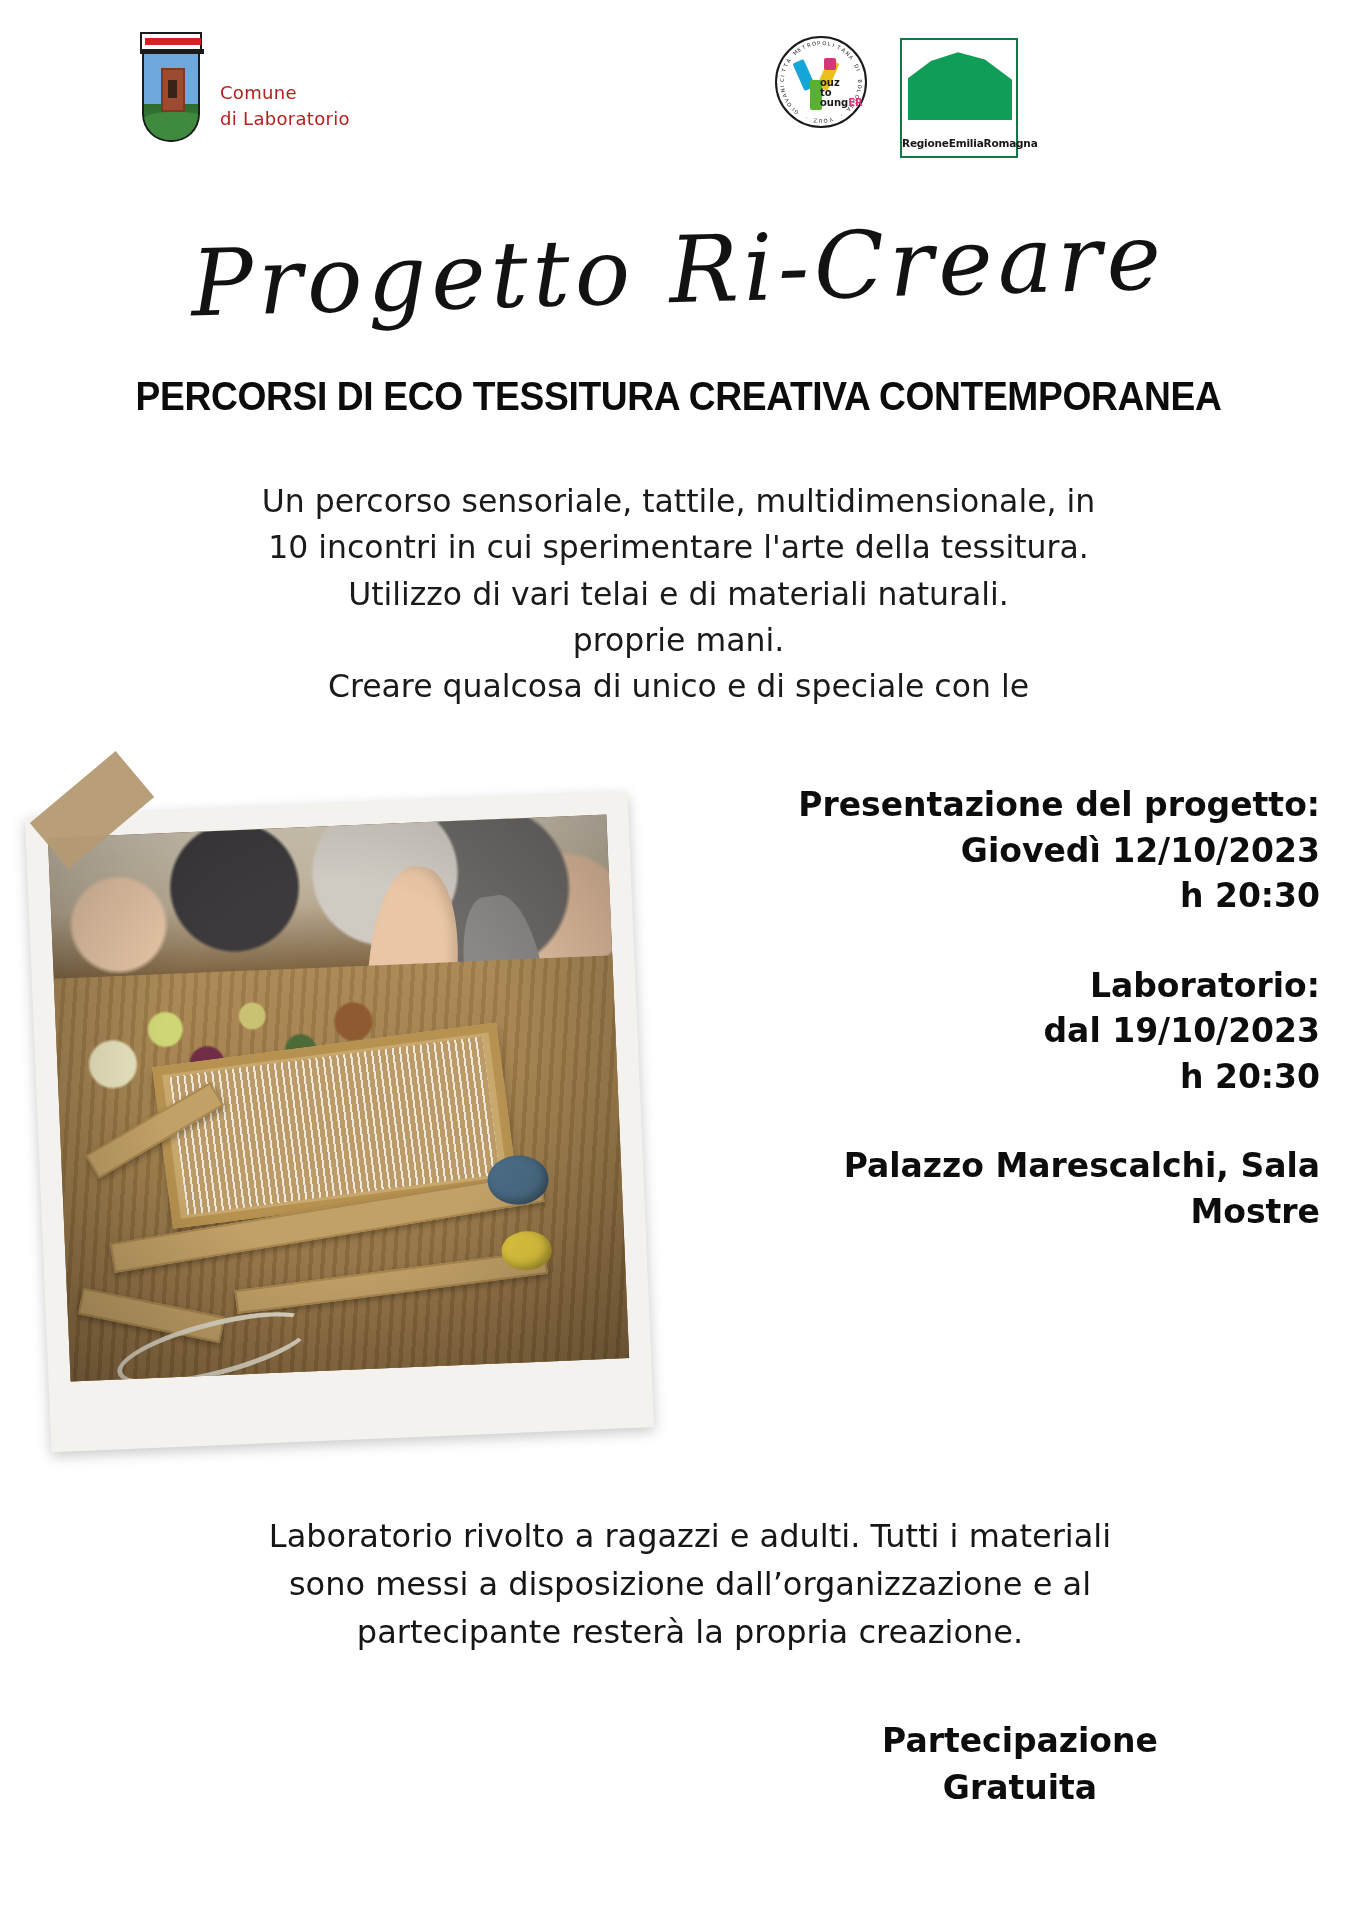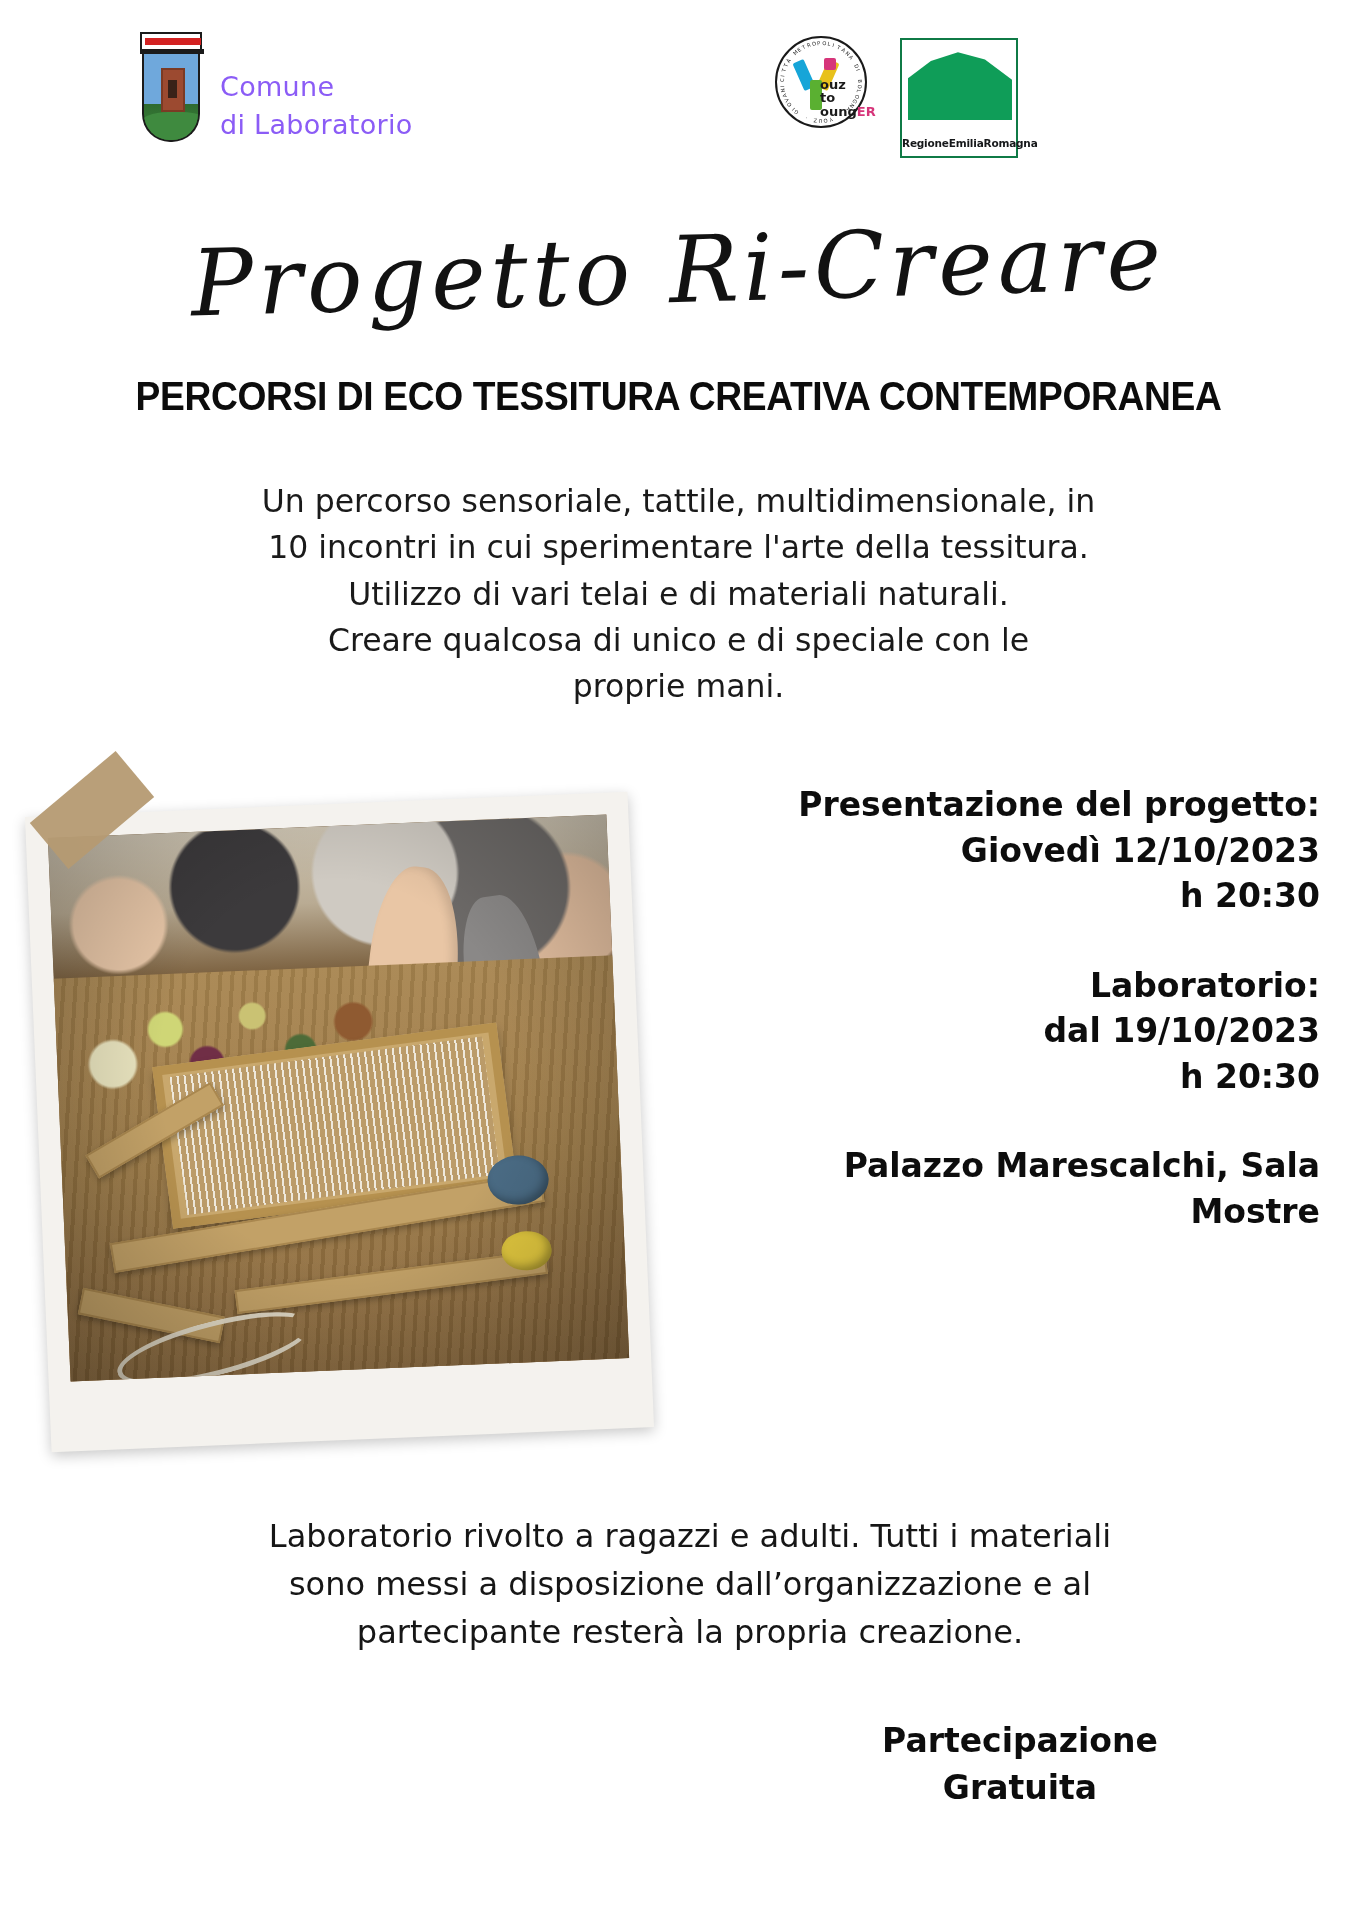--- a/index.html
+++ b/index.html
@@ -90,23 +90,23 @@
   .crest .grass {
     position: absolute;
     left: -4px; bottom: -2px;
     width: 70px; height: 30px;
     background: #3f8a3f;
     border-radius: 40% 40% 0 0;
   }
 
   .comune-text {
     font-family: "DejaVu Sans", sans-serif;
-    font-size: 27px;
+    font-size: 18px;
     line-height: 1.42;
-    color: #8b5cf6;
+    color: #b91c1c;
     letter-spacing: .3px;
     margin-top: 36px;
   }
 
   .logo-youz {
     position: absolute;
     left: 775px;
     top: 18px;
     width: 92px;
     height: 92px;
@@ -138,21 +138,21 @@
     position: absolute;
     display: block;
   }
   .y-arm-l { left: 4px;  top: 4px;  width: 12px; height: 30px; background: #16a5d8; transform: rotate(-24deg); border-radius: 2px; }
   .y-arm-r { left: 28px; top: 4px;  width: 12px; height: 30px; background: #e8c11c; transform: rotate(24deg); border-radius: 2px; }
   .y-stem  { left: 16px; top: 24px; width: 12px; height: 30px; background: #5ab031; border-radius: 2px; }
   .y-dot   { left: 30px; top: 2px;  width: 12px; height: 12px; background: #d6357a; border-radius: 2px; }
   .y-words {
     position: absolute;
     left: 26px; top: 22px;
-    font-size: 13px;
+    font-size: 10px;
     font-weight: bold;
     line-height: 1.02;
     color: #1b1b1b;
   }
   .y-words b { color: #d6357a; }
 
   .logo-region {
     position: absolute;
     left: 900px;
     top: 20px;
@@ -502,22 +502,22 @@
   </div>
 </div>
 
 <div class="script-title">Progetto Ri-Creare</div>
 <div class="subtitle">PERCORSI DI ECO TESSITURA CREATIVA CONTEMPORANEA</div>
 
 <div class="intro">
   <div>Un percorso sensoriale, tattile, multidimensionale, in</div>
   <div>10 incontri in cui sperimentare l'arte della tessitura.</div>
   <div>Utilizzo di vari telai e di materiali naturali.</div>
+  <div>proprie mani.</div>
   <div>Creare qualcosa di unico e di speciale con le</div>
-  <div>proprie mani.</div>
 </div>
 
 <div class="photo-wrap">
   <div class="tape"></div>
   <div class="polaroid">
     <div class="photo" aria-label="Partecipanti al laboratorio di tessitura con telai in legno, filati colorati e materiali naturali su un tavolo">
       <div class="wall"></div>
       <div class="persons"></div>
       <div class="arm-a"></div>
       <div class="arm-b"></div>

